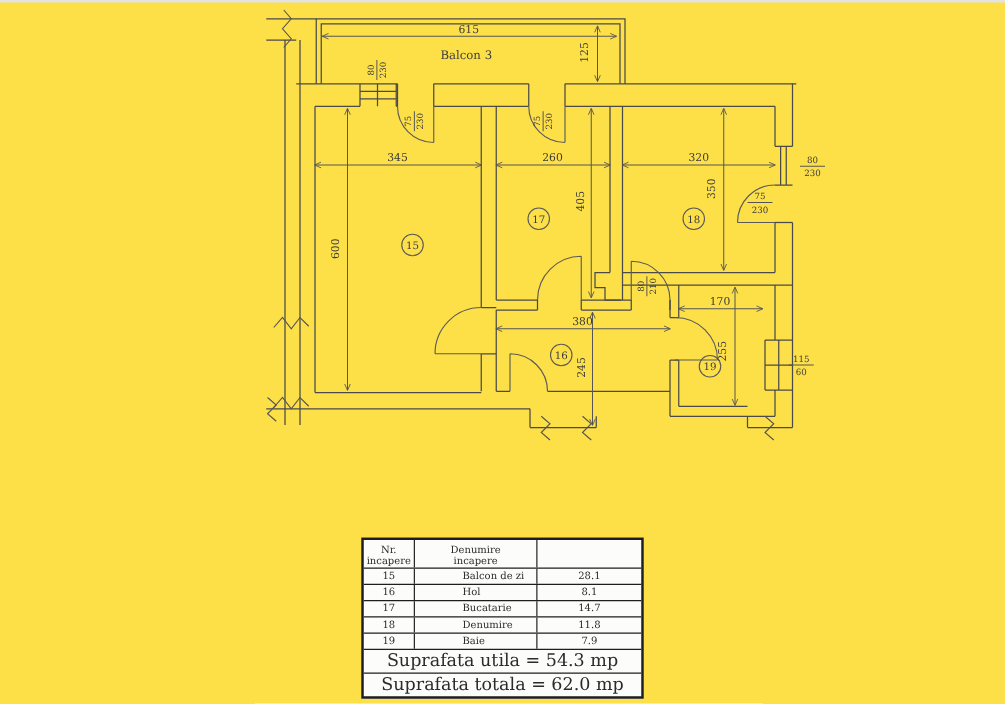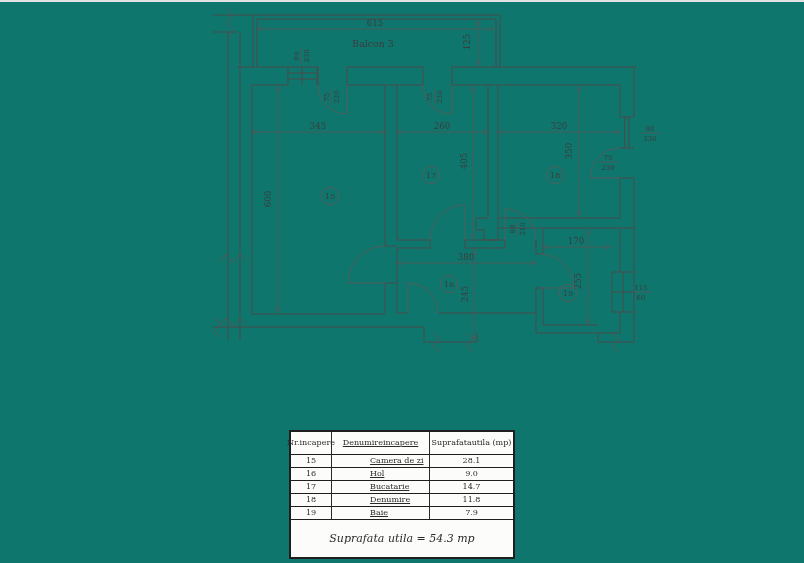--- a/index.html
+++ b/index.html
@@ -1,44 +1,44 @@
 <!DOCTYPE html>
 <html><head>
 <meta charset="utf-8">
 <style>
   html,body{margin:0;padding:0;background:#ffffff;}
-  #page{position:relative;width:804px;height:563px;background:#0f766e;overflow:hidden;
+  #page{position:relative;width:804px;height:563px;background:#fde047;overflow:hidden;
         font-family:"DejaVu Serif", serif;}
   #page:before{content:"";position:absolute;left:0;top:0;width:804px;height:2px;background:#e3e3e1;}
   svg text{fill:#3c3c3c;}
   .dt{font-size:8.6px;}
   .ft{font-size:6.9px;}
   .rn{font-size:8.2px;}
   .bl{font-size:9.4px;}
   .wall{stroke:#4a4a4a;stroke-width:1;fill:none;}
   .thin{stroke:#5a5a5a;stroke-width:0.9;fill:none;}
   .dim{stroke:#555;stroke-width:0.8;fill:none;}
   .brk{stroke:#555;stroke-width:0.9;fill:none;}
 
   
   #areas-table{position:absolute;left:289px;top:430px;width:226px;height:129px;
     border:2px solid #1e1e1e;box-sizing:border-box;display:flex;flex-direction:column;
     background:#fcfcfb;color:#2b2b2b;}
   .trow{display:flex;flex-direction:row;border-bottom:1.6px solid #1e1e1e;box-sizing:border-box;}
   .trow:last-child{border-bottom:none;}
   .thead{height:23px;}
   .tdata{height:13px;}
-  .tsum{height:13.4px;align-items:center;justify-content:center;font-size:11px;flex:1;font-style:italic;}
+  .tsum{height:13.4px;align-items:center;justify-content:center;font-size:14px;flex:1;}
   .c{box-sizing:border-box;display:flex;align-items:center;justify-content:center;
      font-size:8px;line-height:1.12;}
   .c1{width:41px;border-right:1px solid #2a2a2a;}
-  .c2{width:98px;border-right:1px solid #2a2a2a;text-decoration:underline;}
+  .c2{width:98px;border-right:1px solid #2a2a2a;}
   .c3{width:84px;flex:1;}
   .c2.name{justify-content:flex-start;padding-left:38px;}
-  .hdr{flex-direction:row;text-align:center;}
+  .hdr{flex-direction:column;text-align:center;justify-content:flex-end;}
 </style>
 </head>
 <body>
 
 <div id="page">
 
 <svg width="804" height="418" viewBox="0 0 804 418">
   <defs>
     <marker id="ar" viewBox="0 0 10 10" refX="8.5" refY="5" markerWidth="8" markerHeight="8" orient="auto-start-reverse">
       <path d="M1,1.5 L9,5 L1,8.5" fill="none" stroke="#555" stroke-width="1.1"></path>
@@ -212,48 +212,45 @@
 <div id="areas-table">
   <div class="trow thead">
     <div class="c c1 hdr">
       <span>Nr.</span>
           <span>incapere</span>
     </div>
     <div class="c c2 hdr">
       <span>Denumire</span>
           <span>incapere</span>
     </div>
-    <div class="c c3 hdr">
-      <span>Suprafata</span>
-          <span>utila (mp)</span>
-    </div>
   </div>
 
   <div class="trow tdata">
     <div class="c c1">15</div>
-    <div class="c c2 name">Camera de zi</div>
+    <div class="c c2 name">Balcon de zi</div>
     <div class="c c3">28.1</div>
   </div>
   <div class="trow tdata">
     <div class="c c1">16</div>
     <div class="c c2 name">Hol</div>
-    <div class="c c3">9.0</div>
+    <div class="c c3">8.1</div>
   </div>
   <div class="trow tdata">
     <div class="c c1">17</div>
     <div class="c c2 name">Bucatarie</div>
     <div class="c c3">14.7</div>
   </div>
   <div class="trow tdata">
     <div class="c c1">18</div>
     <div class="c c2 name">Denumire</div>
     <div class="c c3">11.8</div>
   </div>
   <div class="trow tdata">
     <div class="c c1">19</div>
     <div class="c c2 name">Baie</div>
     <div class="c c3">7.9</div>
   </div>
 
   <div class="trow tsum">Suprafata utila = 54.3 mp</div>
+  <div class="trow tsum">Suprafata totala = 62.0 mp</div>
 </div>
 
 </div>
 
 </body></html>

